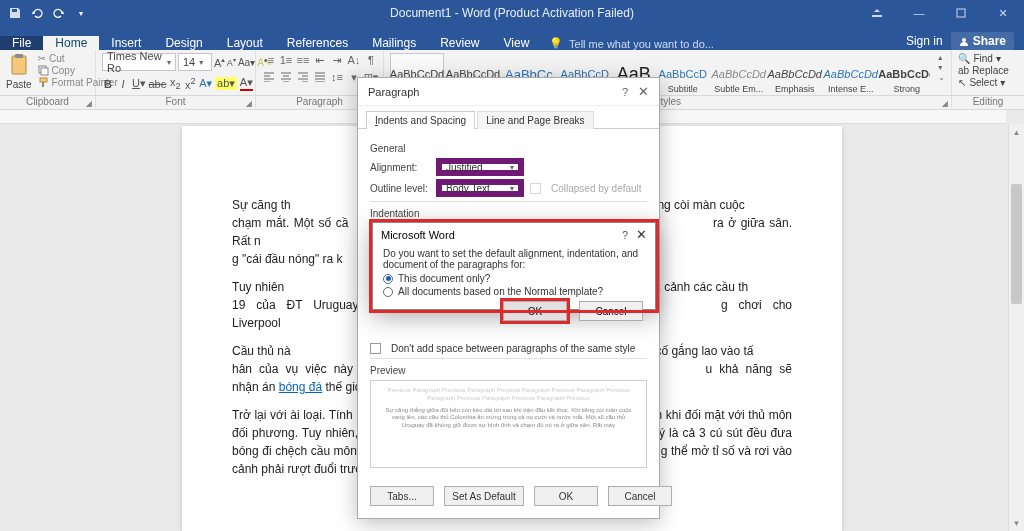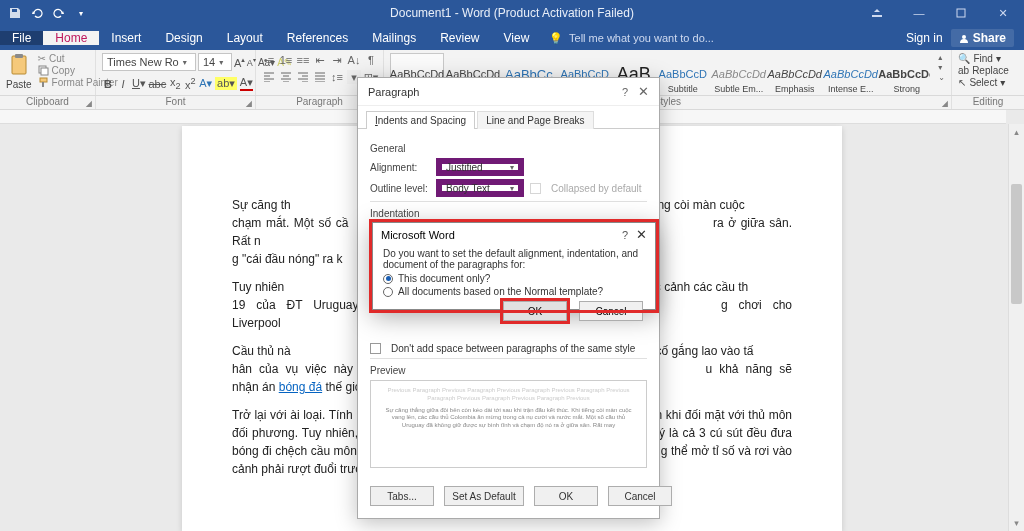--- a/index.html
+++ b/index.html
@@ -5,24 +5,24 @@
 * { margin: 0; padding: 0; box-sizing: border-box; font-family: "Segoe UI", Tahoma, sans-serif; }
 body { background: #fff; width: 1024px; height: 531px; overflow: hidden; font-size: 11px; }
 
 .titlebar { background: #2b579a; height: 26px; display: flex; align-items: center; color: #fff; position: relative; }
 .qat { display: flex; gap: 8px; padding-left: 8px; align-items: center; }
 .qat-icon { width: 14px; height: 14px; display: inline-flex; align-items: center; justify-content: center; color: #fff; }
 .title-center { position: absolute; left: 50%; transform: translateX(-50%); font-size: 12px; color: #e8eef8; }
 .win-controls { margin-left: auto; display: flex; }
 .win-btn { width: 42px; height: 26px; display: flex; align-items: center; justify-content: center; color: #cfdaf0; font-size: 11px; }
 
-.menubar { background: #2b579a; height: 24px; display: flex; align-items: center; color: #fff; font-size: 12px; }
+.menubar { background: #2b579a; height: 24px; display: flex; align-items: flex-end; color: #fff; font-size: 12px; }
 .menubar .tab { padding: 0 12px; display: flex; align-items: center; cursor: pointer; }
 .menubar .tab.file { background: #1e3e70; }
-.menubar .tab.active { background: #f3f3f3; color: #be185d; }
+.menubar .tab.active { background: #f3f3f3; color: #0c4a6e; }
 .menubar .tell { margin-left: 8px; display: flex; align-items: center; gap: 6px; color: #cfdaf0; font-size: 11px; }
 .menubar .right { margin-left: auto; display: flex; align-items: center; gap: 8px; padding-right: 10px; }
 .share-btn { background: rgba(255,255,255,0.12); padding: 2px 8px; border-radius: 2px; display: flex; align-items: center; gap: 4px; font-weight: bold; }
 
 .ribbon { background: #f3f3f3; height: 46px; display: flex; border-bottom: 1px solid #d9d9d9; position: relative; }
 .rgroup { border-right: 1px solid #e0e0e0; padding: 3px 6px 0 6px; display: flex; flex-direction: column; position: relative; }
 .rgroup-body { flex: 1; display: flex; align-items: flex-start; gap: 6px; }
 
 .btn-big { display: flex; flex-direction: column; align-items: center; gap: 2px; font-size: 10px; color: #444; width: 36px; text-align: center; }
 .small-stack { display: flex; flex-direction: column; gap: 1px; font-size: 10px; color: #888; }
@@ -208,21 +208,21 @@
             </span>
             <span>Format Painter</span>
           </span>
       </div>
     </div>
   </div>
 
   <div class="rgroup" style="width:160px">
     <div class="rgroup-body" style="flex-direction:column;gap:2px;">
       <div class="font-row">
-        <div class="combo" style="width:94px">
+        <div class="combo" style="width:74px">
             <span>Times New Ro</span>
             <span class="arr">▾</span>
           </div>
         <div class="combo" style="width:34px">
             <span>14</span>
             <span class="arr">▾</span>
           </div>
         <span style="font-size:11px;color:#555;">A<sup style="font-size:7px;">▴</sup></span>
         <span style="font-size:9px;color:#555;">A<sup style="font-size:6px;">▾</sup></span>
         <span style="font-size:10px;color:#555;">Aa▾</span>

